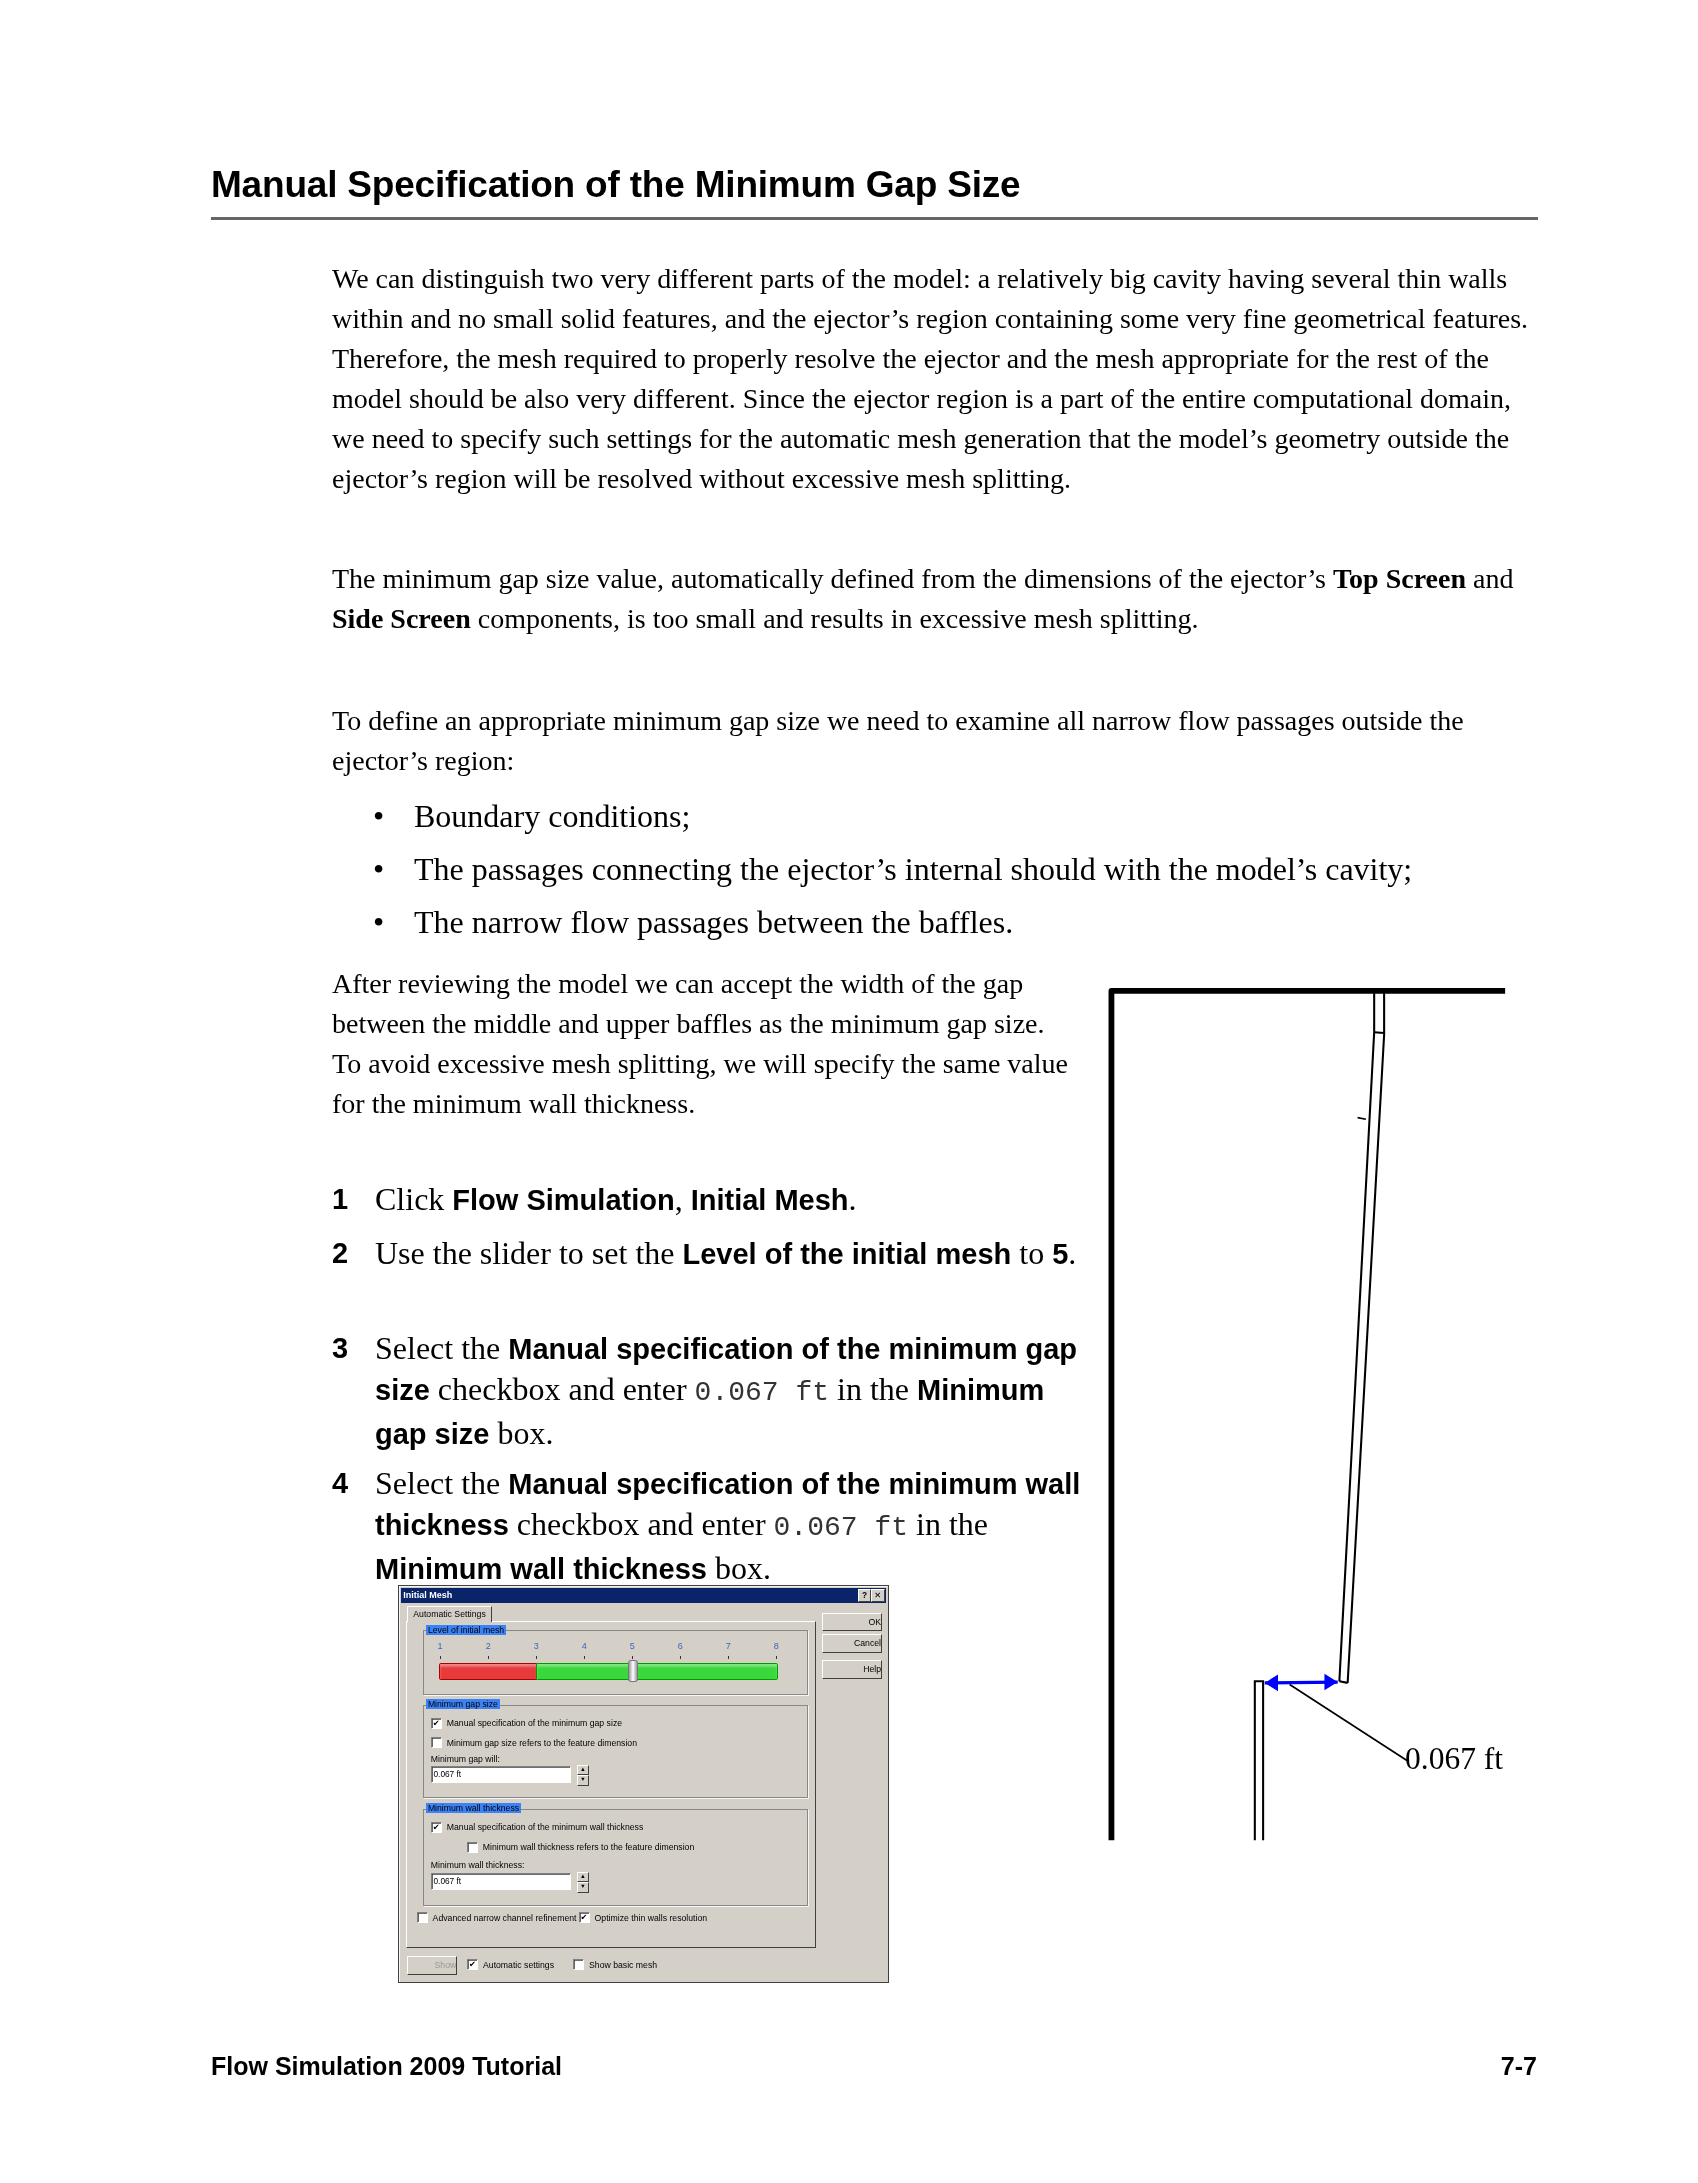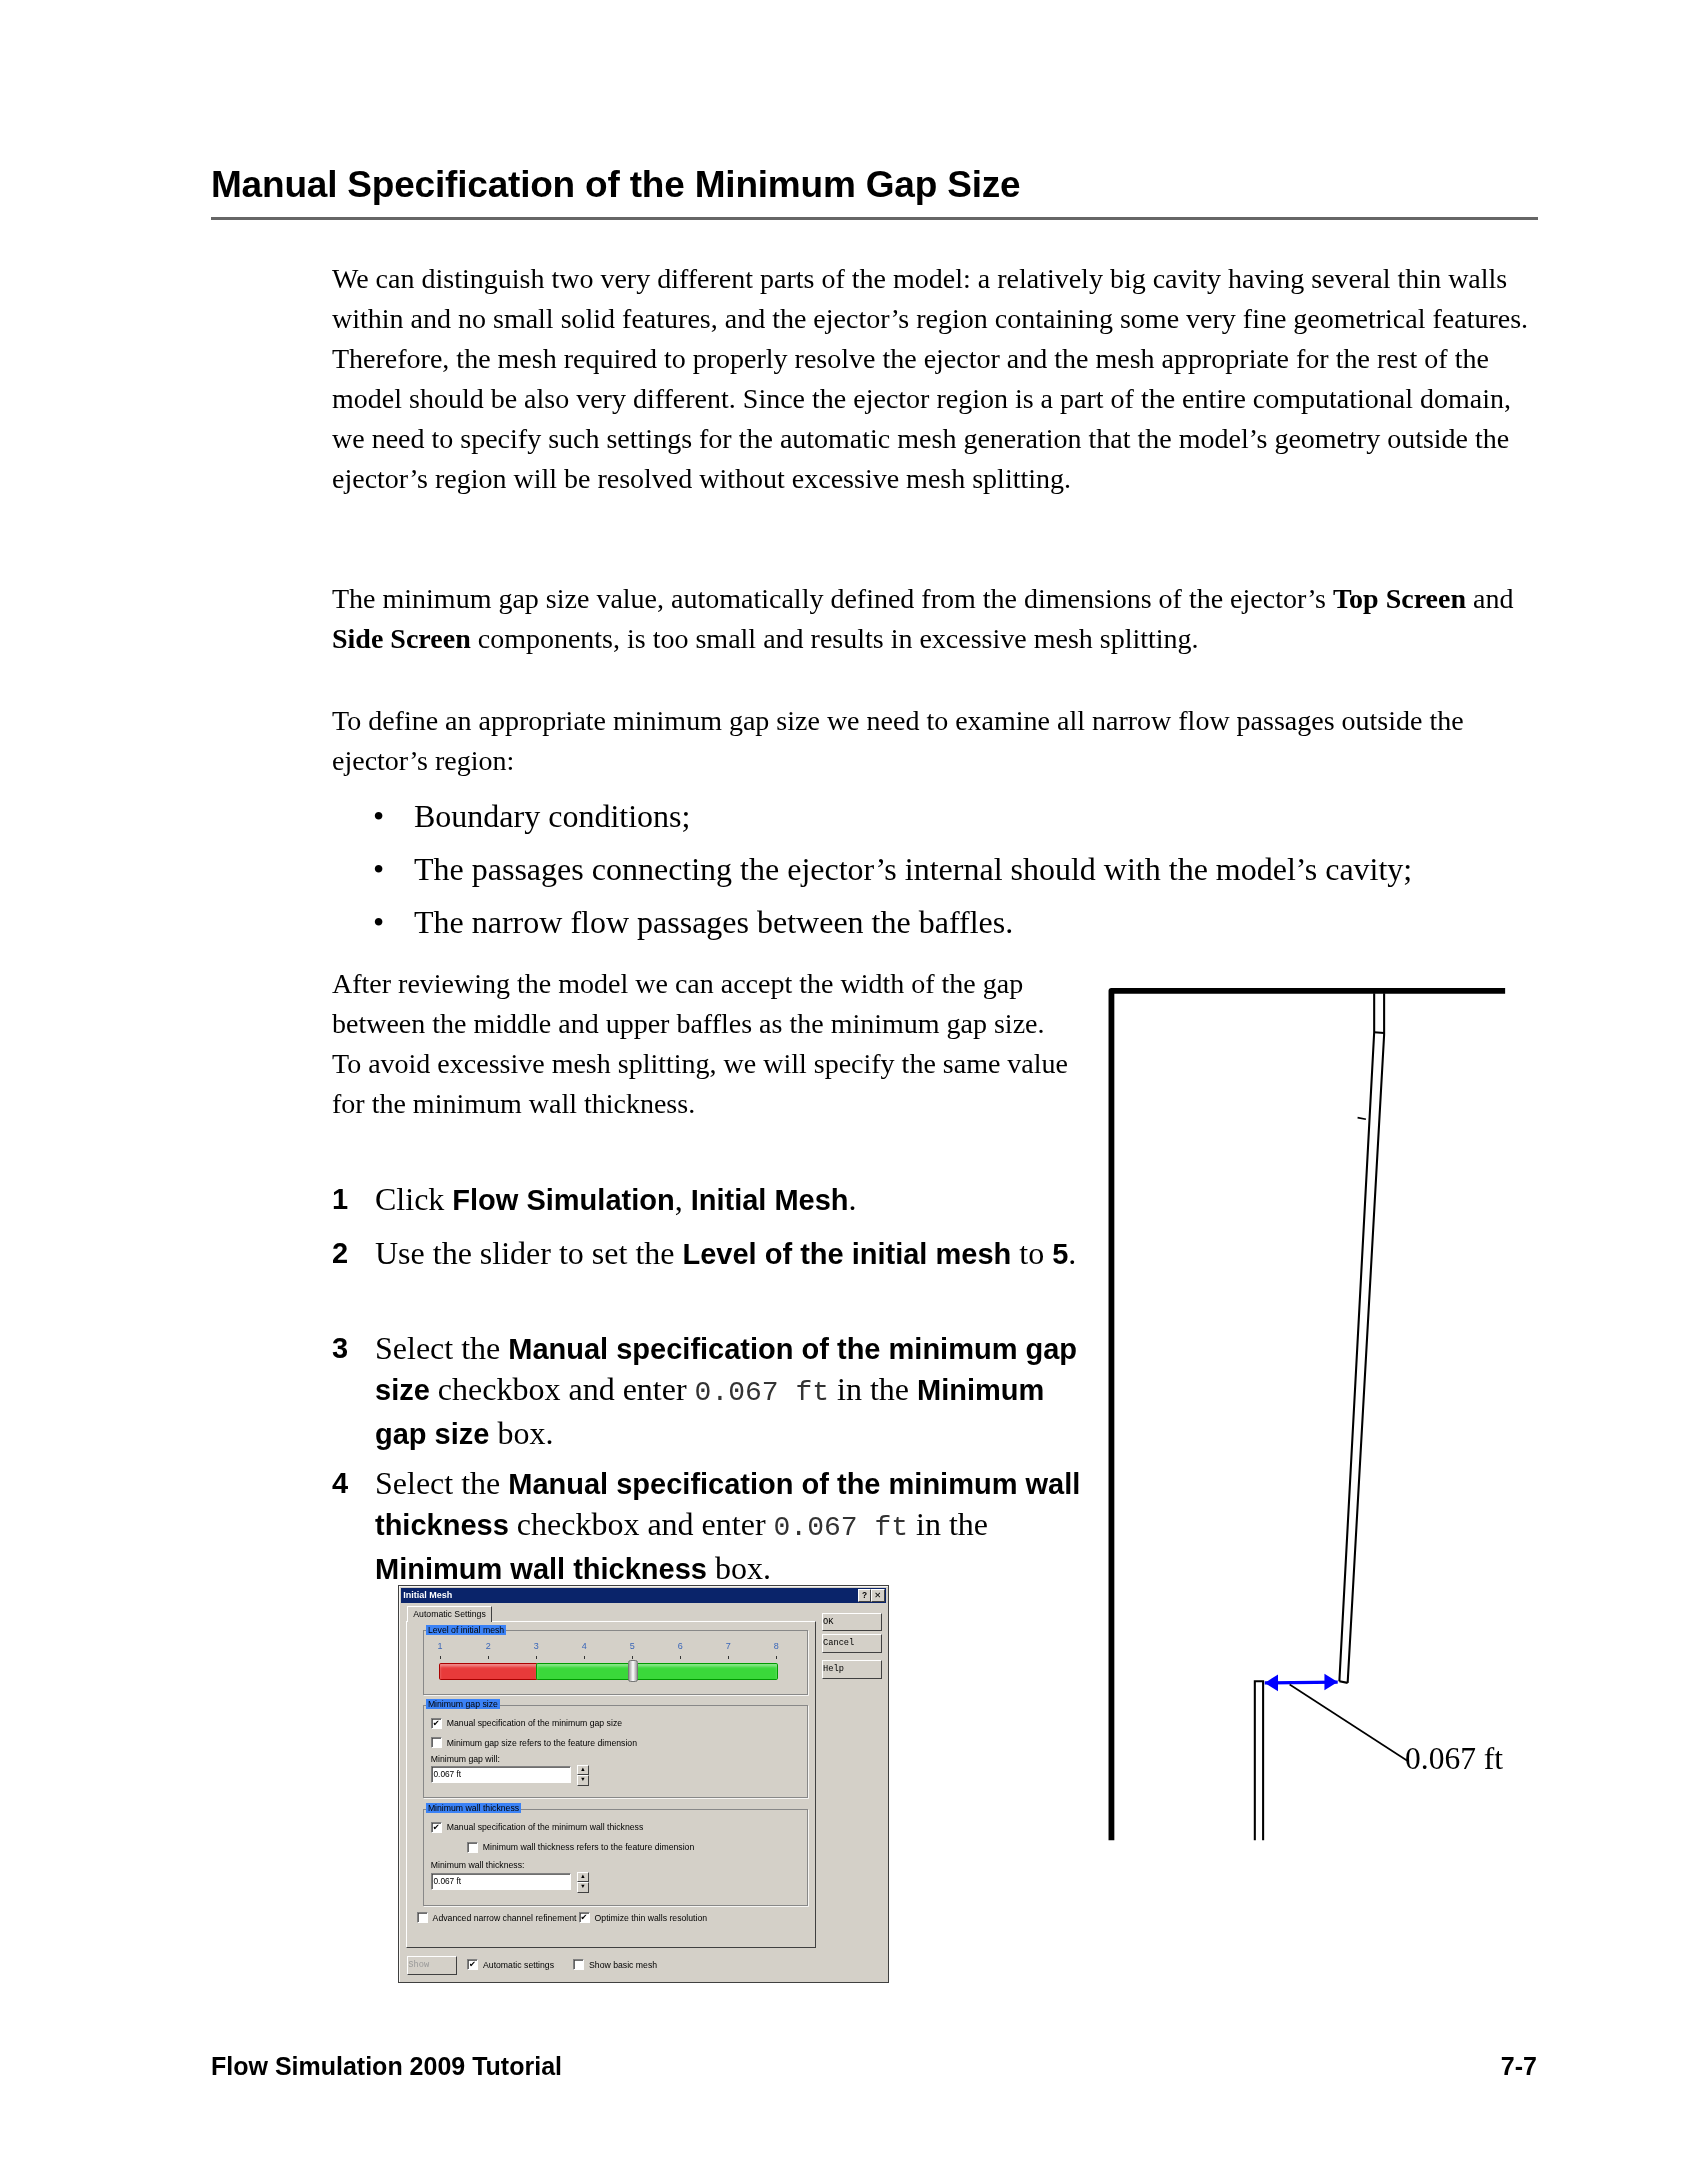--- a/index.html
+++ b/index.html
@@ -24,21 +24,21 @@
   .step .body { position: absolute; left: 43px; width: 713px; }
 
   
   #dialog { position: absolute; left: 398px; top: 1585px; width: 489px; height: 396px; background: #d4d0c8; border: 0.8px solid #404040; box-shadow: inset 0.8px 0.8px 0 #fff; font-family: "Liberation Sans", "DejaVu Sans", sans-serif; font-size: 8.7px; color: #000; }
   #dlg-titlebar { position: absolute; left: 1.7px; top: 1.7px; right: 1.7px; height: 15px; background: #0a246a; color: #fff; font-weight: bold; font-size: 9px; line-height: 15px; padding-left: 2.5px; }
   .tb-btn { position: absolute; top: 1.7px; width: 11.6px; height: 10.8px; background: #d4d0c8; border: 0.8px solid; border-color: #fff #404040 #404040 #fff; color: #000; font-size: 8.3px; line-height: 10px; text-align: center; font-weight: bold; }
   #dlg-tab { position: absolute; left: 8.3px; top: 20px; height: 15px; padding: 0 5px; background: #d4d0c8; border: 0.8px solid; border-bottom: none; border-color: #fff #404040 #d4d0c8 #fff; line-height: 15px; z-index: 2; }
   #dlg-panel { position: absolute; left: 6.6px; top: 35px; width: 408px; height: 325px; border: 0.8px solid; border-color: #fff #404040 #404040 #fff; }
   .groupbox { position: absolute; left: 16.6px; width: 383px; border: 0.8px solid #888; box-shadow: 0.8px 0.8px 0 #fff; }
   .groupbox .legend { position: absolute; left: 2px; top: -6.6px; background: #3b82f6; padding: 0 1.7px; }
-  .w-btn { position: absolute; width: 58px; height: 16.6px; background: #d4d0c8; border: 0.8px solid; border-color: #fff #404040 #404040 #fff; text-align: left; line-height: 16.6px; font-family: Liberation Mono, monospace; }
+  .w-btn { position: absolute; width: 58px; height: 16.6px; background: #d4d0c8; border: 0.8px solid; border-color: #fff #404040 #404040 #fff; text-align: right; line-height: 16.6px; }
   .chk { position: absolute; display: flex; align-items: center; white-space: nowrap; }
   .chk .box { width: 9px; height: 9px; background: #fff; border: 0.8px solid; border-color: #808080 #fff #fff #808080; box-shadow: inset 0.8px 0.8px 0 #404040; margin-right: 5px; font-size: 8.3px; line-height: 9px; text-align: center; font-weight: bold; }
   .field-label { position: absolute; }
   .textbox { position: absolute; width: 137px; height: 15px; background: #fff; border: 0.8px solid; border-color: #808080 #fff #fff #808080; box-shadow: inset 0.8px 0.8px 0 #404040; line-height: 15px; padding-left: 1.7px; font-size: 8.3px; }
   .spin { position: absolute; width: 11.6px; height: 18px; }
   .spin div { height: 8.3px; background: #d4d0c8; border: 0.8px solid; border-color: #fff #404040 #404040 #fff; font-size: 5.8px; line-height: 7.5px; text-align: center; }
   .tick-label { position: absolute; color: #3a66b8; font-size: 9px; width: 10px; text-align: center; }
   .tick { position: absolute; width: 0.8px; height: 2.5px; background: #333; }
 
   
@@ -49,21 +49,21 @@
   #footer-right { position: absolute; right: 161px; top: 2052px; font-size: 25px; font-weight: bold; }
 </style>
 </head>
 <body>
 
 <h1 id="page-title" class="sans">Manual Specification of the Minimum Gap Size</h1>
 <div id="title-rule"></div>
 
 <p class="para serif" style="top:259px;">We can distinguish two very different parts of the model: a relatively big cavity having several thin walls within and no small solid features, and the ejector’s region containing some very fine geometrical features.  Therefore, the mesh required to properly resolve the ejector and the mesh appropriate for the rest of the model should be also very different. Since the ejector region is a part of the entire computational domain, we need to specify such settings for the automatic mesh generation that the model’s geometry outside the ejector’s region will be resolved without excessive mesh splitting.</p>
 
-<p class="para serif" style="top:559px;margin-top:20px;"><span>The minimum gap size value, automatically defined from the dimensions of the ejector’s </span><span class="b-serif">Top Screen</span><span> and </span><span class="b-serif">Side Screen</span><span> components, is too small and results in excessive mesh splitting.</span></p>
+<p class="para serif" style="top:559px;"><span>The minimum gap size value, automatically defined from the dimensions of the ejector’s </span><span class="b-serif">Top Screen</span><span> and </span><span class="b-serif">Side Screen</span><span> components, is too small and results in excessive mesh splitting.</span></p>
 
 <p class="para serif" style="top:701px;">To define an appropriate minimum gap size we need to examine all narrow flow passages outside the ejector’s region:</p>
 
 <div class="bullet serif" style="top:796px;">
     <span class="dot">•</span>
     <span class="txt">Boundary conditions;</span>
   </div>
 <div class="bullet serif" style="top:849px;">
     <span class="dot">•</span>
     <span class="txt">The passages connecting the ejector’s internal should with the model’s cavity;</span>

